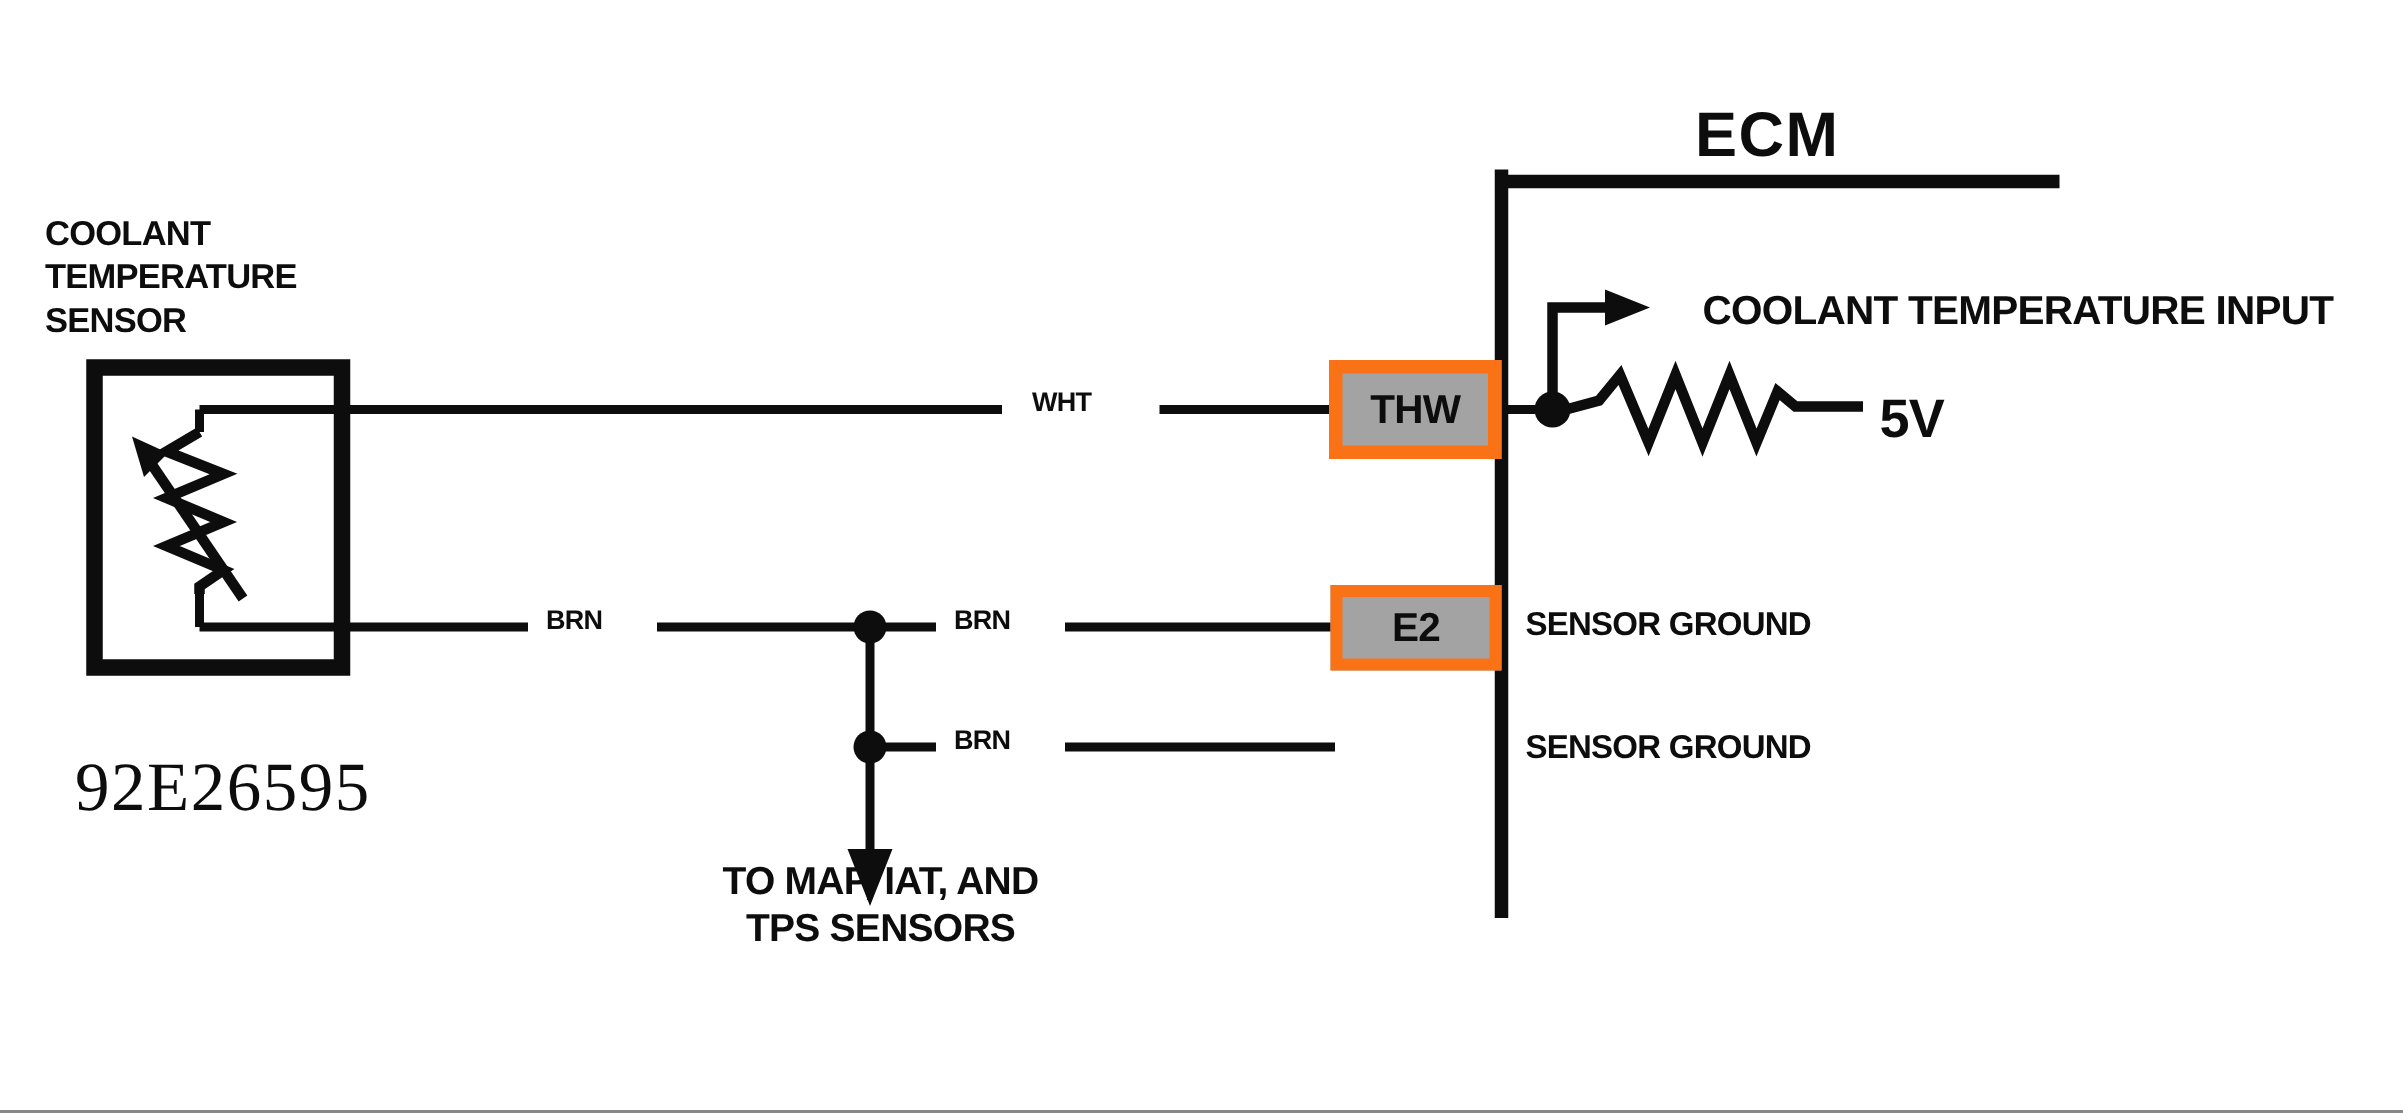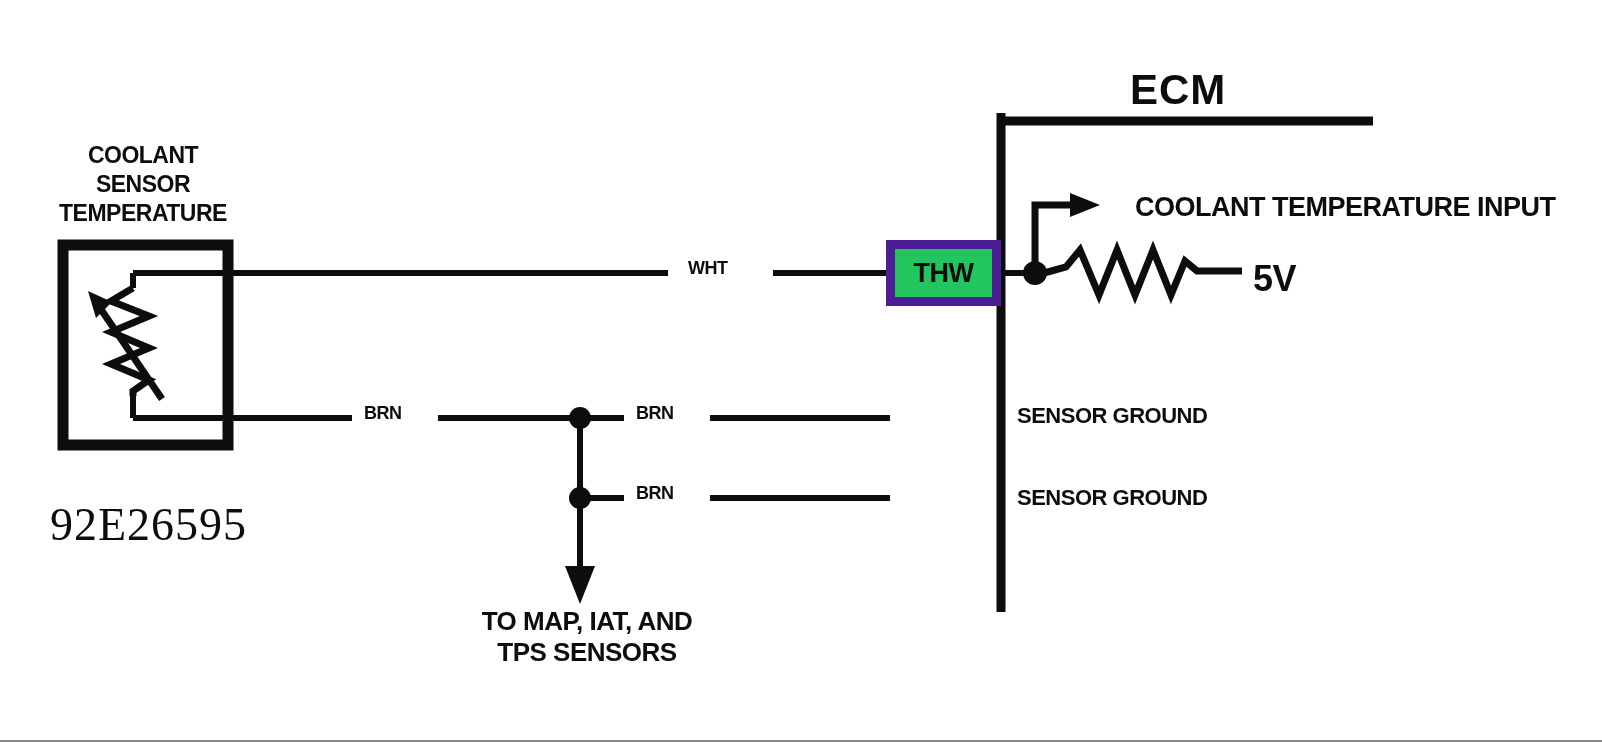--- a/index.html
+++ b/index.html
@@ -14,38 +14,37 @@
   #lineart{position:absolute;left:0;top:0;width:1602px;height:742px;}
   .lbl{
     position:absolute;
     font-weight:bold;
     color:#0d0d0d;
     white-space:nowrap;
     letter-spacing:-0.5px;
   }
   .ecm-title{font-size:42px;letter-spacing:1px;}
   .sensor-name{
-    text-align:center;
     font-size:23px;
     line-height:29px;
     letter-spacing:-0.5px;
   }
   .figure-id{
     font-family:"Liberation Serif", serif;
     font-weight:normal;
     font-size:46px;
     letter-spacing:1px;
   }
   .wire-lbl{font-size:18px;}
   .signal-lbl{font-size:22px;}
   .supply-lbl{font-size:36px;}
   .term-box{
     position:absolute;
-    background:#22c55e;
-    border:9px solid #4c1d95;
+    background:#a3a3a3;
+    border:9px solid #f97316;
     display:flex;align-items:center;justify-content:center;
     font-weight:bold;
     box-sizing:border-box;
   }
   .term-box.small{border-width:8px;}
   .term-text{font-size:27px;letter-spacing:-0.5px;}
   .branch-note{
     text-align:center;
     font-size:26px;
     line-height:31px;
@@ -109,39 +108,42 @@
 
     <g>
       <polyline points="1044,273 1066,267 1080,250 1099,295 1117,250 1135,295 1153,250 1171,295 1185,261 1197,271 1242,271" stroke-width="7"></polyline>
     </g>
   </svg>
 
   <div class="lbl ecm-title" style="left:1130px;top:66px;">ECM</div>
 
   <div class="lbl sensor-name" style="left:30px;top:141px;width:226px;">
     <div>COOLANT</div>
+    <div>TEMPERATURE</div>
     <div>SENSOR</div>
-    <div>TEMPERATURE</div>
   </div>
 
   <div class="lbl figure-id" style="left:50px;top:498px;">92E26595</div>
 
   <div class="lbl wire-lbl" style="left:688px;top:258px;">WHT</div>
   <div class="lbl wire-lbl" style="left:364px;top:403px;">BRN</div>
   <div class="lbl wire-lbl" style="left:636px;top:403px;">BRN</div>
   <div class="lbl wire-lbl" style="left:636px;top:483px;">BRN</div>
 
   <div class="term-box" style="left:886px;top:240px;width:115px;height:66px;">
     <span class="term-text">THW</span>
   </div>
+  <div class="term-box small" style="left:887px;top:390px;width:114px;height:57px;">
+    <span class="term-text">E2</span>
+  </div>
 
   <div class="lbl signal-lbl" style="left:1103px;top:192px;font-size:27px;margin-left:32px;">COOLANT TEMPERATURE INPUT</div>
   <div class="lbl signal-lbl" style="left:1017px;top:403px;">SENSOR GROUND</div>
   <div class="lbl signal-lbl" style="left:1017px;top:485px;">SENSOR GROUND</div>
 
   <div class="lbl supply-lbl" style="left:1253px;top:258px;">5V</div>
 
-  <div class="lbl branch-note" style="left:437px;top:606px;width:300px;">
+  <div class="lbl branch-note" style="left:437px;top:572px;width:300px;">
     <div>TO MAP, IAT, AND</div>
     <div>TPS SENSORS</div>
   </div>
 
 </div>
 
 </body></html>

